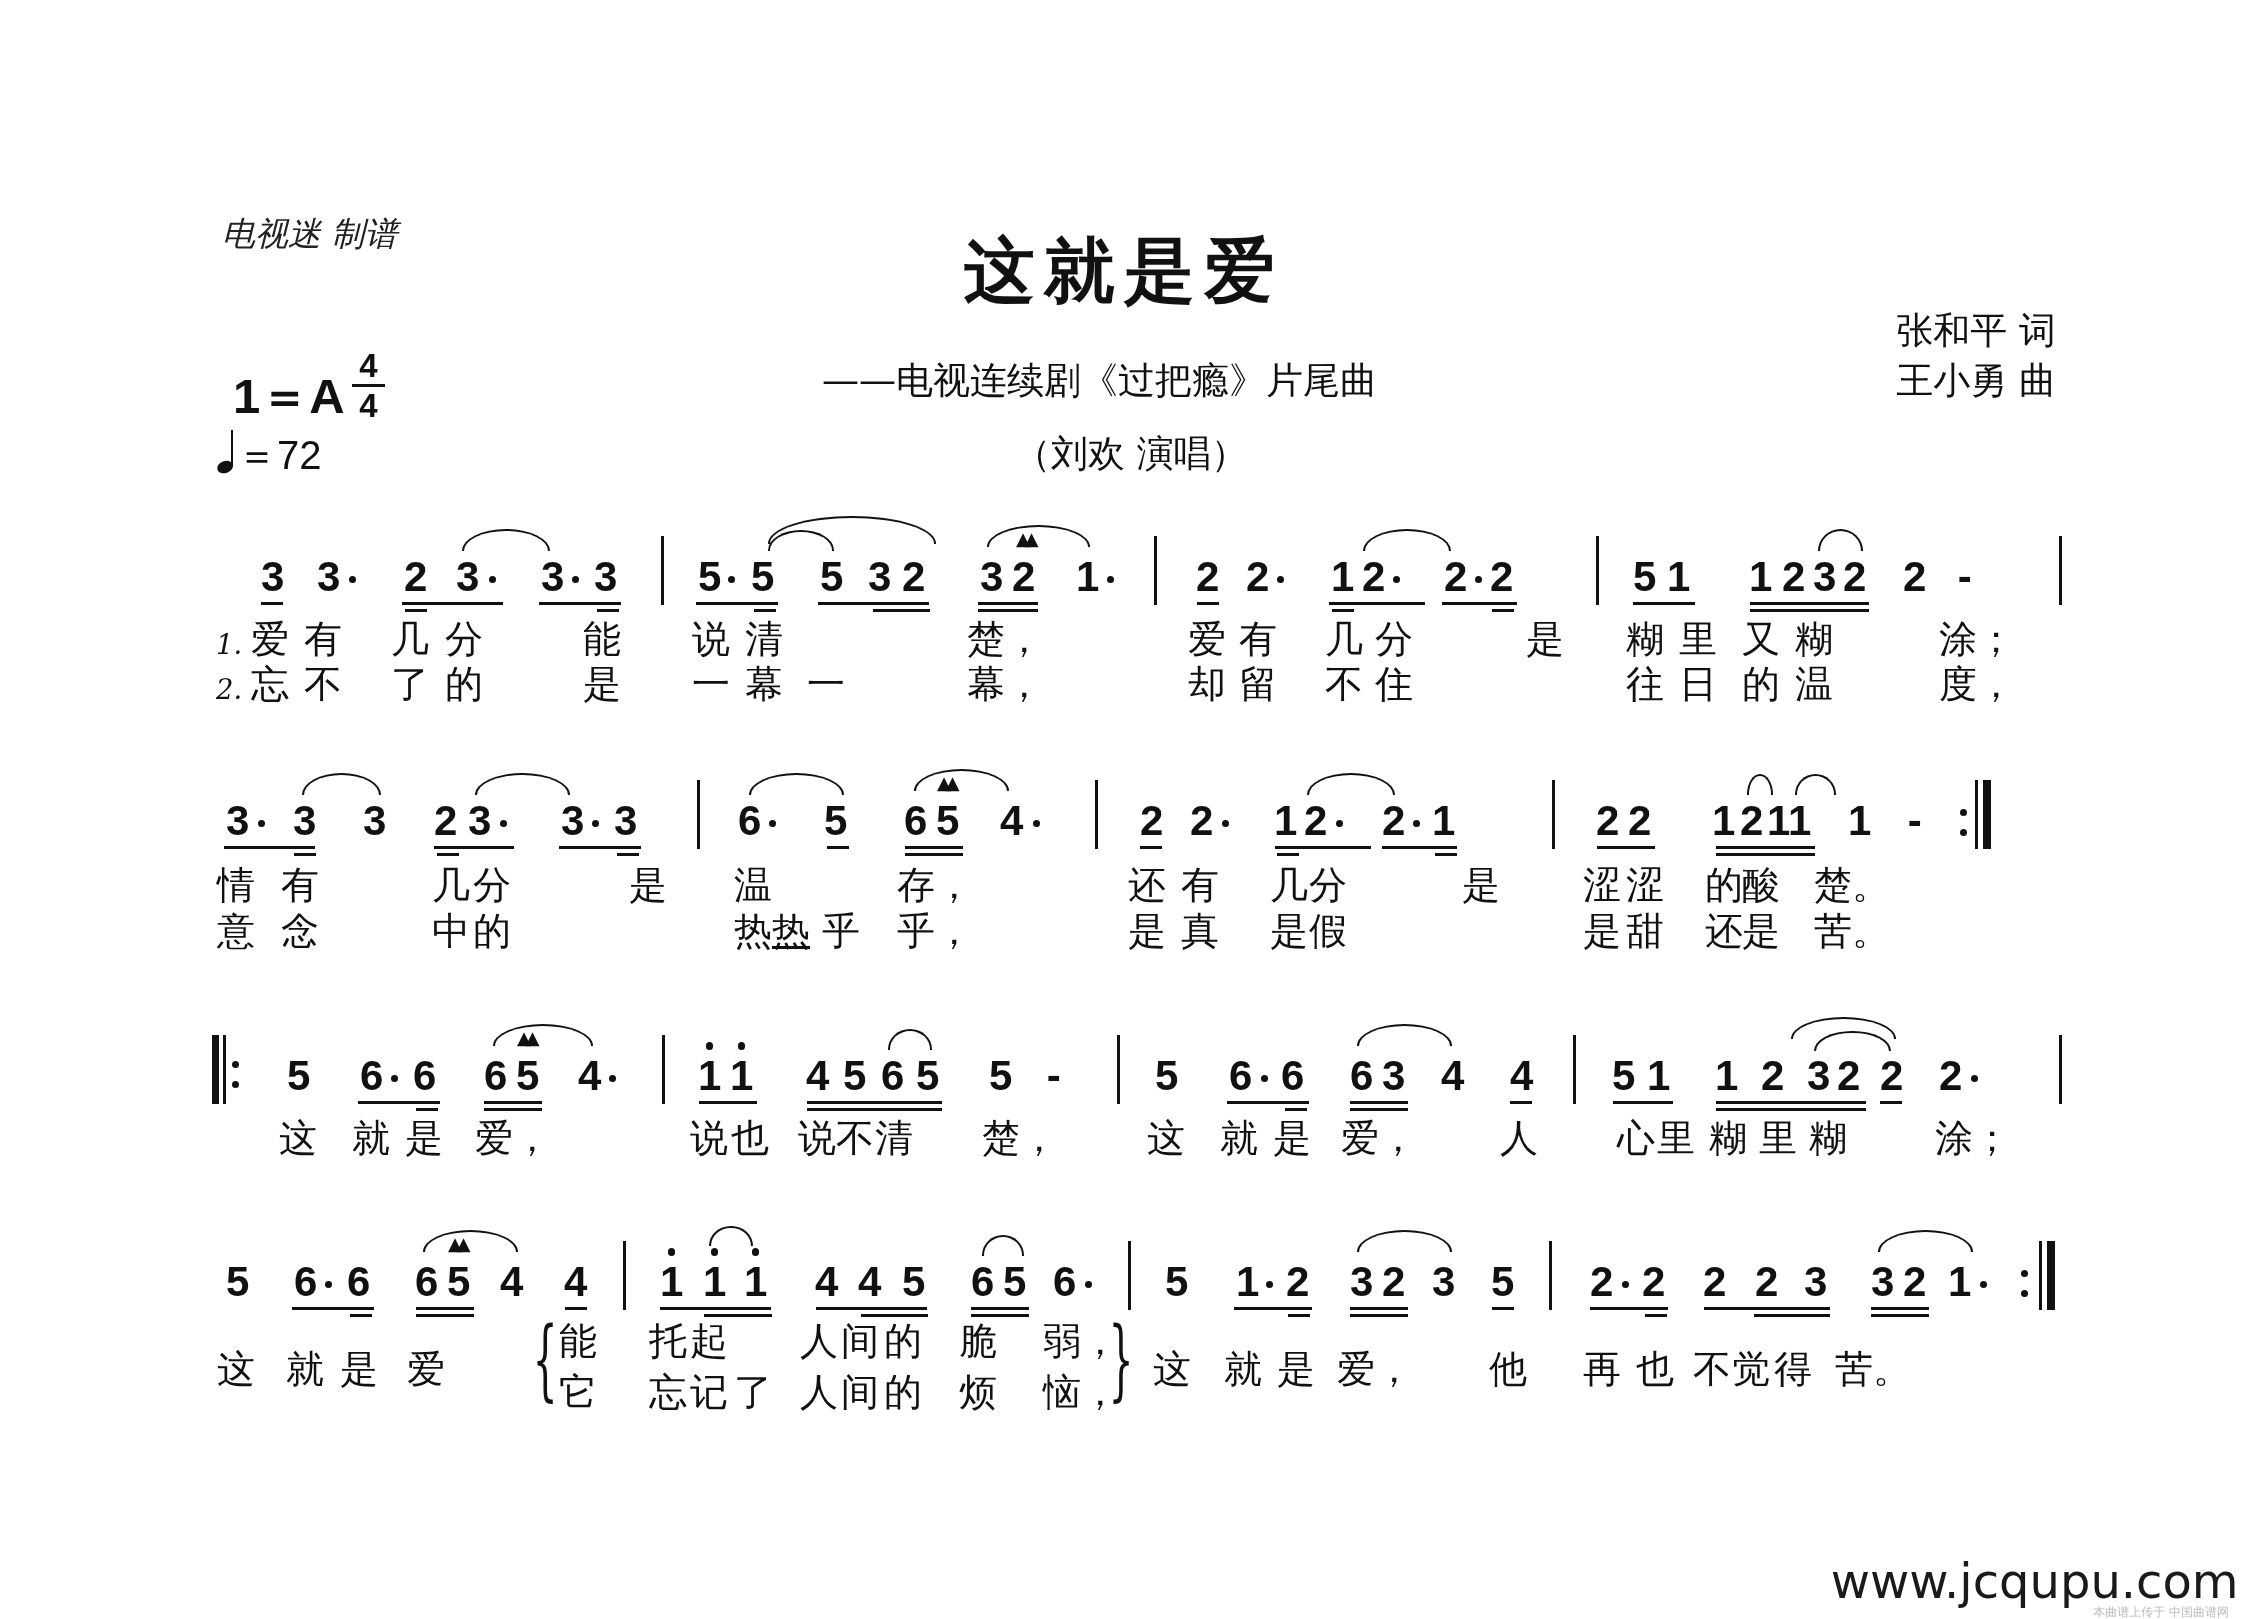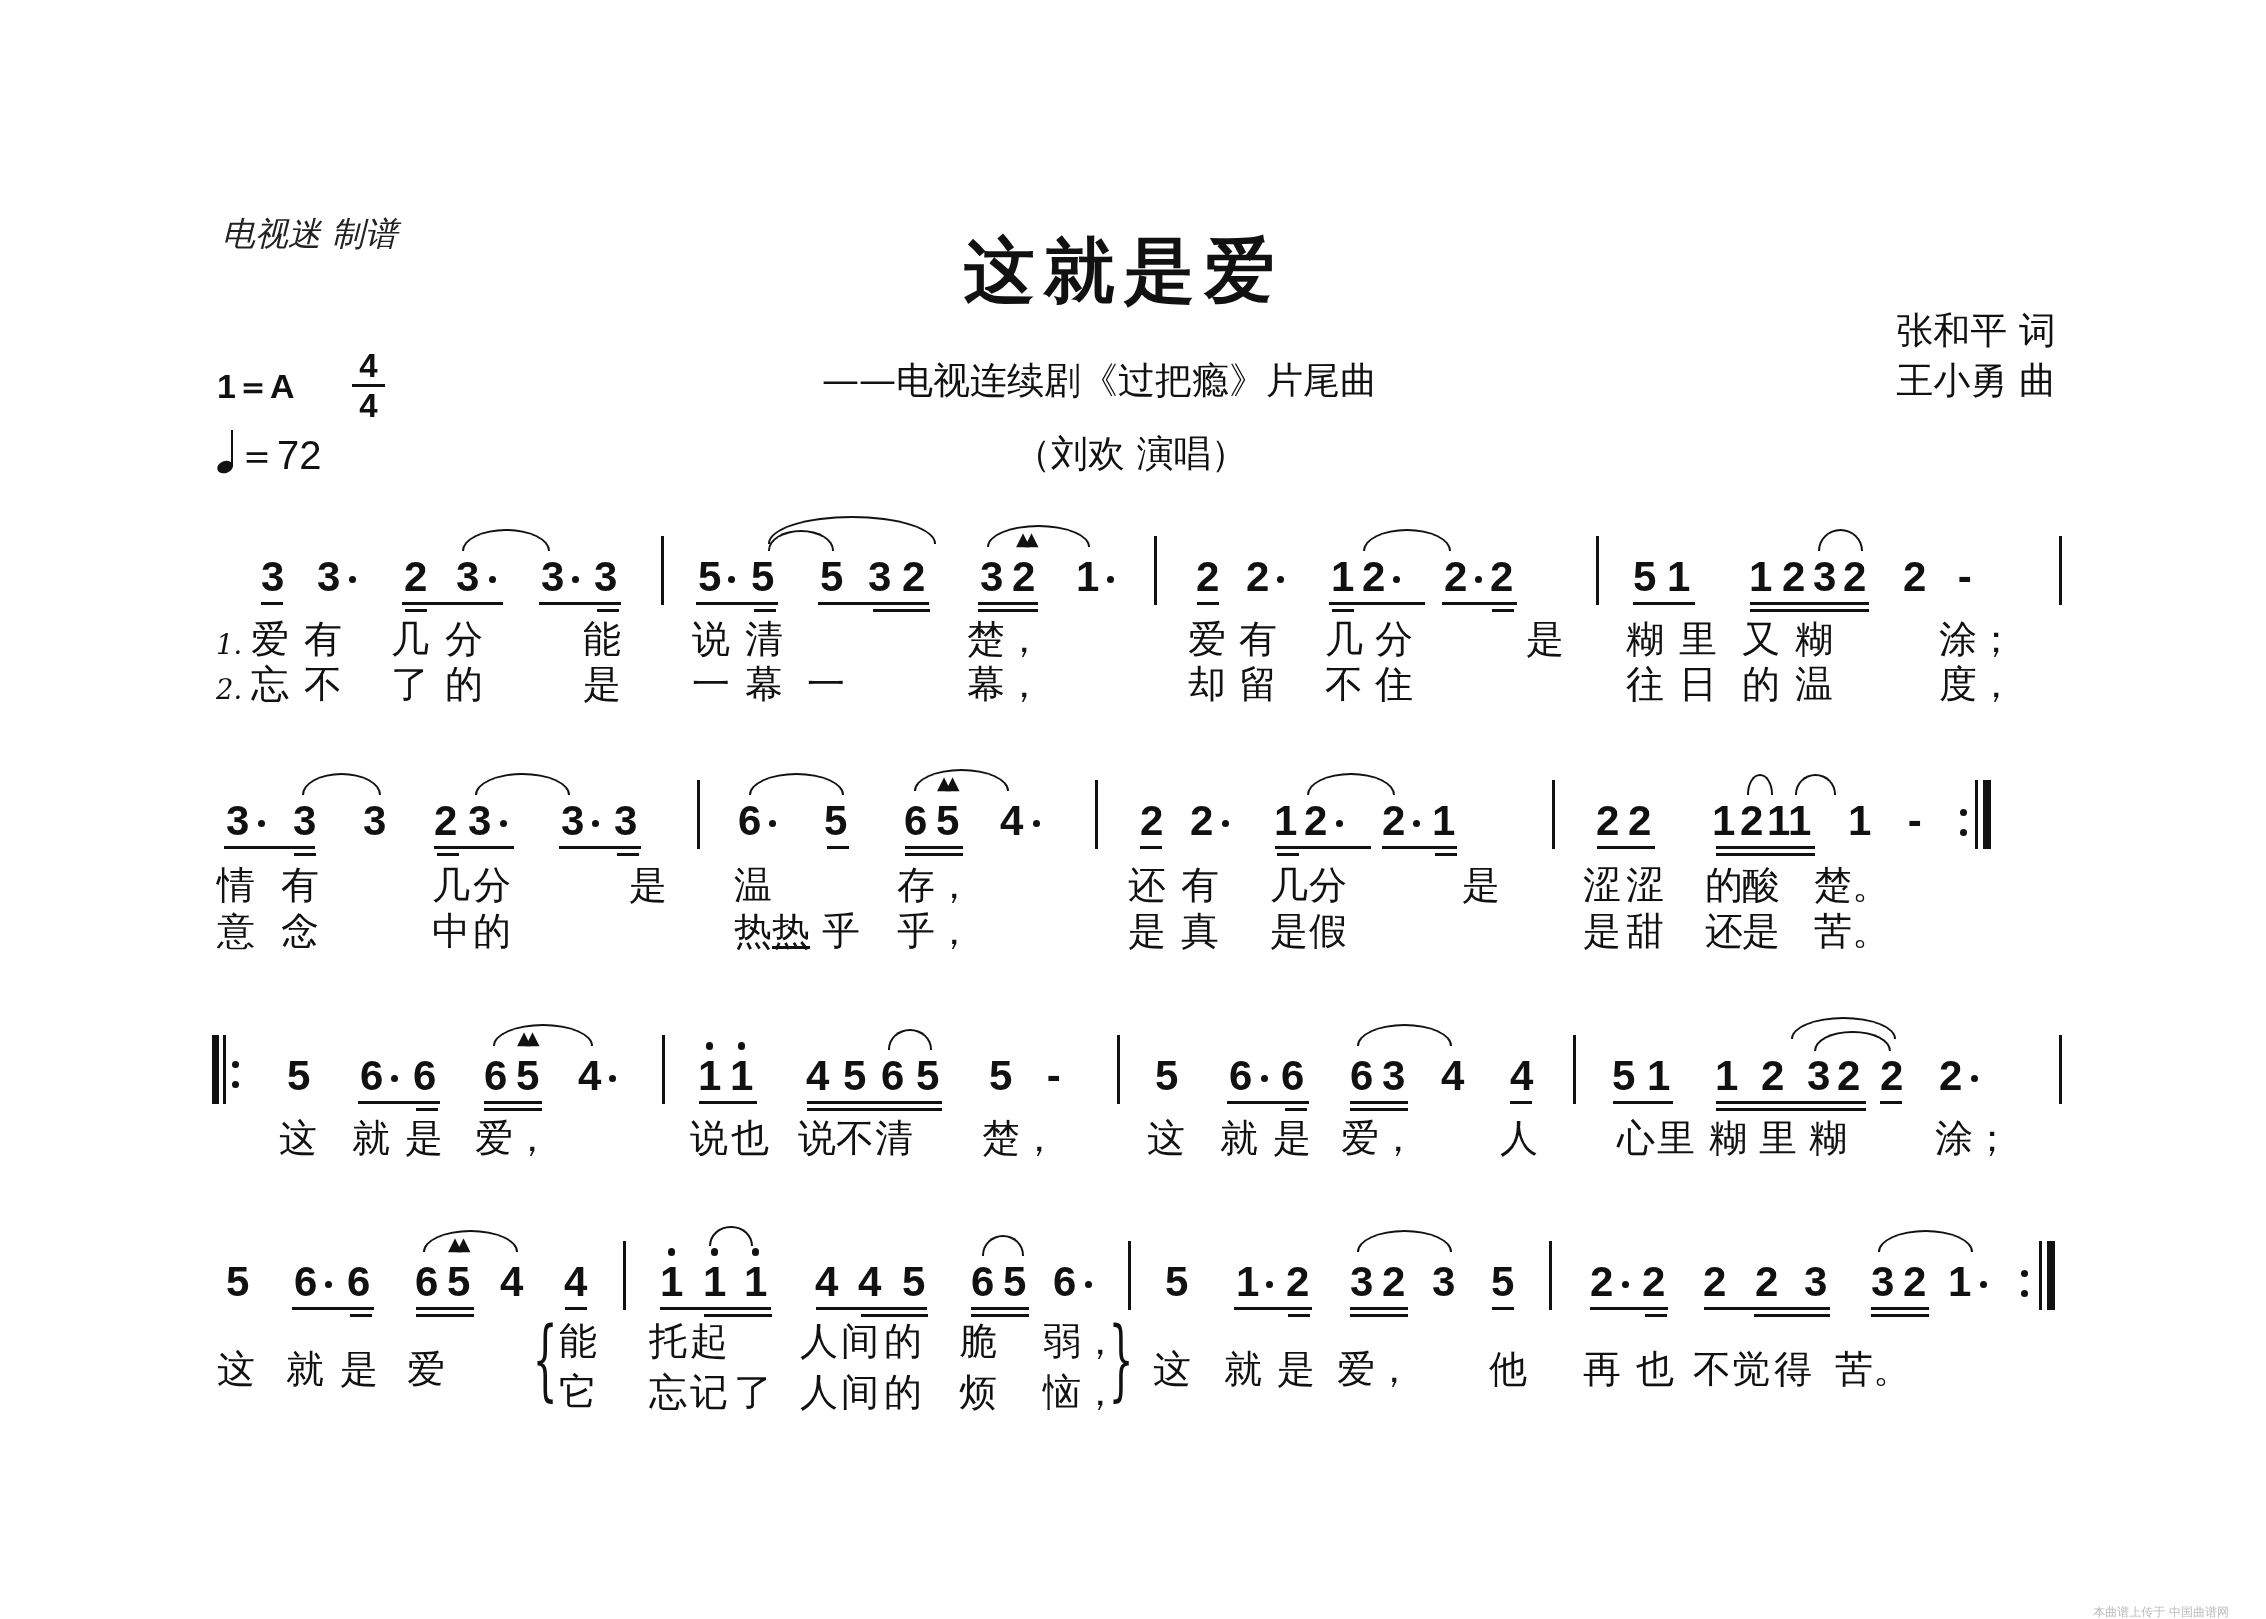--- a/index.html
+++ b/index.html
@@ -4,21 +4,21 @@
 <style>
   html,body{margin:0;padding:0;background:#fff;}
   #page{position:relative;width:2266px;height:1619px;background:#fff;overflow:hidden;color:#111;font-family:"DejaVu Sans","Liberation Sans",sans-serif;}
   .abs{position:absolute;white-space:nowrap;}
   .maker{left:222px;top:212px;font-size:33px;font-style:italic;color:#222;font-family:"DejaVu Sans",sans-serif;}
   .title{left:0;width:2266px;text-align:center;top:224px;font-size:71px;font-weight:bold;font-family:"DejaVu Serif",serif;letter-spacing:9.1px;}
   .title span{display:inline-block;margin-left:-18.3px;}
   .subtitle{left:822px;top:356px;font-size:37px;font-family:"DejaVu Serif",serif;}
   .singer{left:1014px;top:429px;font-size:37px;font-family:"DejaVu Serif",serif;}
   .credit{font-size:37px;font-family:"DejaVu Serif",serif;right:210px;}
-  .key{left:217px;top:364px;font-size:34px;font-weight:bold;font-family:"Liberation Sans",sans-serif;}
+  .key{left:233px;top:364px;font-size:49px;font-weight:bold;font-family:"Liberation Sans",sans-serif;}
   .timesig{left:352px;top:349px;width:33px;text-align:center;font-weight:bold;font-size:33px;line-height:33px;font-family:"Liberation Sans",sans-serif;}
   .timesig .line{height:3.7px;background:#111;margin:1.8px 0;}
   .tempo{left:217px;top:428px;font-size:40px;font-family:"Liberation Sans",sans-serif;}
   .tempo .note{display:inline-block;position:relative;width:20px;height:42px;vertical-align:-3.7px;}
   .tempo .note .head{position:absolute;left:0;bottom:0;width:16.4px;height:12px;border-radius:50%;background:#111;transform:rotate(-20deg);}
   .tempo .note .stem{position:absolute;left:13.7px;bottom:5.5px;width:2.7px;height:37px;background:#111;}
 
   .row{position:absolute;left:0;width:2266px;}
   .n{position:absolute;font-family:"Liberation Sans",sans-serif;font-weight:bold;font-size:42px;line-height:42px;width:27.4px;text-align:center;}
   .dot{position:absolute;width:7.3px;height:7.3px;border-radius:50%;background:#111;}
@@ -486,15 +486,16 @@
   <div class="ly" style="left:1277px;top:1348px">是</div>
   <div class="ly" style="left:1337px;top:1348px">爱，</div>
   <div class="ly" style="left:1489px;top:1348px">他</div>
   <div class="ly" style="left:1583px;top:1348px">再</div>
   <div class="ly" style="left:1636px;top:1348px">也</div>
   <div class="ly" style="left:1693px;top:1348px">不</div>
   <div class="ly" style="left:1732px;top:1348px">觉</div>
   <div class="ly" style="left:1774px;top:1348px">得</div>
   <div class="ly" style="left:1835px;top:1348px">苦。</div>
 
+  <div class="abs footer">www.jcqupu.com</div>
   <div class="abs footer-small">本曲谱上传于 中国曲谱网</div>
 </div>
 
 
 </body></html>

